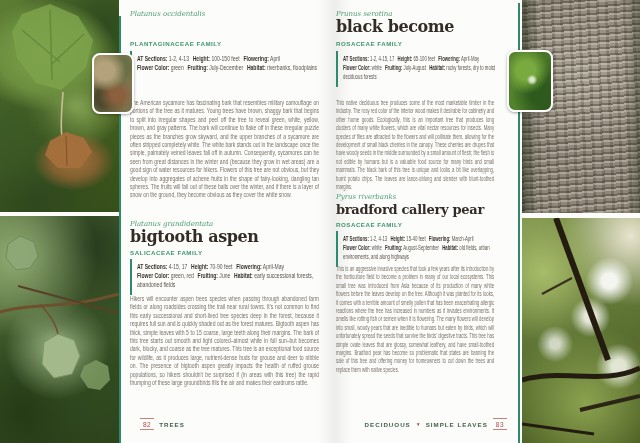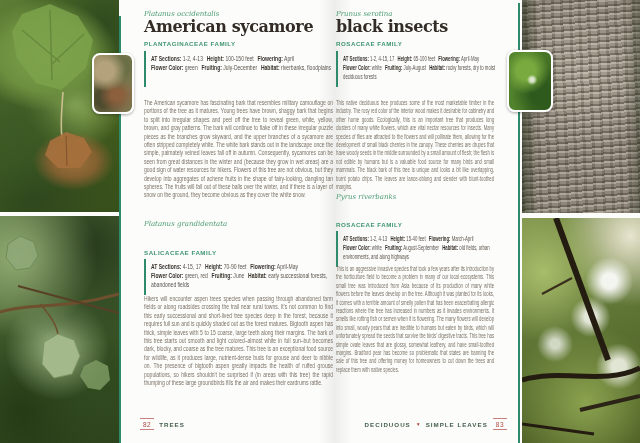--- a/index.html
+++ b/index.html
@@ -58,21 +58,21 @@
       radial-gradient(circle at 18% 80%, #51822c 0 18%, rgba(81,130,44,0) 50%),
       linear-gradient(160deg,#4e7d2a,#2f5718);}
   
   .rule{position:absolute;background:#2f8a6d;z-index:4;}
   .rule-left{left:118.5px;top:16px;width:2.2px;height:427px;}
   .rule-right{left:517.5px;top:3px;width:2.4px;height:440px;}
   .gutter{position:absolute;left:318px;top:0;width:34px;height:443px;z-index:1;
     background:linear-gradient(90deg, rgba(0,0,0,0) 0%, rgba(0,0,0,.06) 50%, rgba(0,0,0,0) 100%);}
   
   .col{position:absolute;top:0;z-index:3;}
-  .col-left{left:144px;width:189px;height:393px;}
+  .col-left{left:130px;width:189px;height:393px;}
   .col-right{left:336px;width:158px;height:443px;}
   .col > *{position:absolute;left:0;}
   .species{font-family:"DejaVu Serif",serif;font-style:italic;font-size:7px;line-height:8px;
            color:#4d9c74;white-space:nowrap;}
   .title{font-family:"DejaVu Serif",serif;font-weight:700;font-size:16px;line-height:18px;
          letter-spacing:-0.4px;color:#332c26;white-space:nowrap;}
   .title-sm{font-size:13px;letter-spacing:-0.3px;}
   .family{font-weight:700;font-size:6.2px;line-height:7px;letter-spacing:.5px;color:#3f9671;white-space:nowrap;}
   .infobox{border-left:2.5px solid #2f8a6d;padding:2.5px 0 2px 5px;min-height:31px;}
   .inforow{font-size:6.4px;line-height:9px;color:#5a534c;}
@@ -129,21 +129,20 @@
   <div class="inset inset-left"></div>
   <div class="inset inset-right"></div>
 
   <div class="rule rule-left"></div>
   <div class="rule rule-right"></div>
   <div class="gutter"></div>
 
   <div class="col col-left">
 
     <div class="species" style="top:10px">Platanus occidentalis</div>
-    <div class="title" style="top:18px">American sycamore</div>
     <div class="family" style="top:40px">PLANTAGINACEAE FAMILY</div>
     <div class="infobox" style="top:51px;width:184px">
       <div class="scale-l">
         <div class="inforow row1">
           <span class="lbl">AT Sections:</span>
           <span class="val">1-2, 4-13</span>
           <span class="lbl">Height:</span>
           <span class="val">100-150 feet</span>
           <span class="lbl">Flowering:</span>
           <span class="val">April</span>
@@ -154,20 +153,21 @@
           <span class="lbl">Fruiting:</span>
           <span class="val">July-December</span>
           <span class="lbl">Habitat:</span>
           <span class="val">riverbanks, floodplains</span>
         </div>
       </div>
     </div>
     <p class="body scale-l" style="top:99px">The American sycamore has fascinating bark that resembles military camouflage on portions of the tree as it matures. Young trees have brown, shaggy bark that begins to split into irregular shapes and peel off the tree to reveal green, white, yellow, brown, and gray patterns. The bark will continue to flake off in these irregular puzzle pieces as the branches grow skyward, and the upper branches of a sycamore are often stripped completely white. The white bark stands out in the landscape once the simple, palmately veined leaves fall off in autumn. Consequently, sycamores can be seen from great distances in the winter and (because they grow in wet areas) are a good sign of water resources for hikers. Flowers of this tree are not obvious, but they develop into aggregates of achene fruits in the shape of fairy-looking, dangling tan spheres. The fruits will fall out of these balls over the winter, and if there is a layer of snow on the ground, they become obvious as they cover the white snow.</p>
 
     <div class="species" style="top:220px">Platanus grandidentata</div>
+    <div class="title" style="top:228px">bigtooth aspen</div>
     <div class="family" style="top:249px">SALICACEAE FAMILY</div>
     <div class="infobox" style="top:259px;width:184px">
       <div class="scale-l">
         <div class="inforow row1">
           <span class="lbl">AT Sections:</span>
           <span class="val">4-15, 17</span>
           <span class="lbl">Height:</span>
           <span class="val">70-90 feet</span>
           <span class="lbl">Flowering:</span>
           <span class="val">April-May</span>
@@ -181,21 +181,21 @@
           <span class="val">early successional forests, abandoned fields</span>
         </div>
       </div>
     </div>
     <p class="body scale-l" style="top:295px">Hikers will encounter aspen trees species when passing through abandoned farm fields or along roadsides crossing the trail near rural towns. It's not common to find this early successional and short-lived tree species deep in the forest, because it requires full sun and is quickly shaded out as the forest matures. Bigtooth aspen has thick, simple leaves with 5 to 15 coarse, large teeth along their margins. The bark of this tree starts out smooth and light colored–almost white in full sun–but becomes dark, blocky, and coarse as the tree matures. This tree is an exceptional food source for wildlife, as it produces large, nutrient-dense buds for grouse and deer to nibble on. The presence of bigtooth aspen greatly impacts the health of ruffed grouse populations, so hikers shouldn't be surprised if (in areas with this tree) the rapid thumping of these large groundbirds fills the air and makes their eardrums rattle.</p>
   </div>
 
   <div class="col col-right">
 
     <div class="species" style="top:10px">Prunus serotina</div>
-    <div class="title" style="top:18px">black insects</div>
+    <div class="title" style="top:18px">black become</div>
     <div class="family" style="top:40px">ROSACEAE FAMILY</div>
     <div class="infobox" style="top:51px;width:153px">
       <div class="scale-r">
         <div class="inforow row1">
           <span class="lbl">AT Sections:</span>
           <span class="val">1-2, 4-15, 17</span>
           <span class="lbl">Height:</span>
           <span class="val">65-100 feet</span>
           <span class="lbl">Flowering:</span>
           <span class="val">April-May</span>
@@ -206,20 +206,21 @@
           <span class="lbl">Fruiting:</span>
           <span class="val">July-August</span>
           <span class="lbl">Habitat:</span>
           <span class="val">rocky forests, dry to moist deciduous forests</span>
         </div>
       </div>
     </div>
     <p class="body scale-r" style="top:99px">This native deciduous tree produces some of the most marketable timber in the industry. The rosy red color of the interior wood makes it desirable for cabinetry and other home goods. Ecologically, this is an important tree that produces long clusters of many white flowers, which are vital nectar resources for insects. Many species of flies are attracted to the flowers and will pollinate them, allowing for the development of small black cherries in the canopy. These cherries are drupes that have woody seeds in the middle surrounded by a small amount of flesh; the flesh is not edible by humans but is a valuable food source for many birds and small mammals. The black bark of this tree is unique and looks a bit like overlapping, burnt potato chips. The leaves are lance-oblong and slender with blunt-toothed margins.</p>
 
     <div class="species" style="top:193px">Pyrus riverbanks</div>
+    <div class="title title-sm" style="top:201px">bradford callery pear</div>
     <div class="family" style="top:221px">ROSACEAE FAMILY</div>
     <div class="infobox" style="top:231px;width:153px">
       <div class="scale-r">
         <div class="inforow row1">
           <span class="lbl">AT Sections:</span>
           <span class="val">1-2, 4-13</span>
           <span class="lbl">Height:</span>
           <span class="val">15-40 feet</span>
           <span class="lbl">Flowering:</span>
           <span class="val">March-April</span>

